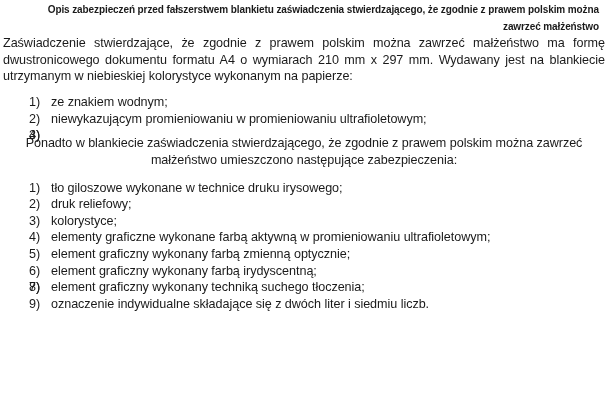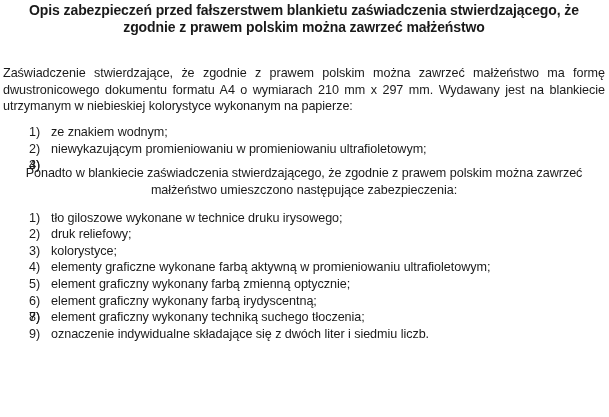--- a/index.html
+++ b/index.html
@@ -17,37 +17,36 @@
     -webkit-font-smoothing: antialiased;
   }
   .page {
     position: relative;
     width: 609px;
     height: 417px;
     box-sizing: border-box;
     padding: 0 4px 0 3px;
   }
   .doc-title {
-    font-size: 14px;
+    font-size: 10px;
     font-weight: bold;
     line-height: 16.5px;
-    text-align: center;
+    text-align: right;
     margin: 2px 6px 0 6px;
     letter-spacing: -0.1px;
   }
   .para {
     font-size: 12.6px;
     line-height: 16.7px;
     text-align: justify;
     text-justify: inter-word;
     margin: 0;
     letter-spacing: -0.05px;
   }
   .para-intro {
-    margin-top: 30px;
   }
   .para-second {
     margin-top: 8px;
     text-align: center;
   }
   ol.num-list {
     list-style: none;
     margin: 0;
     padding: 0;
   }

